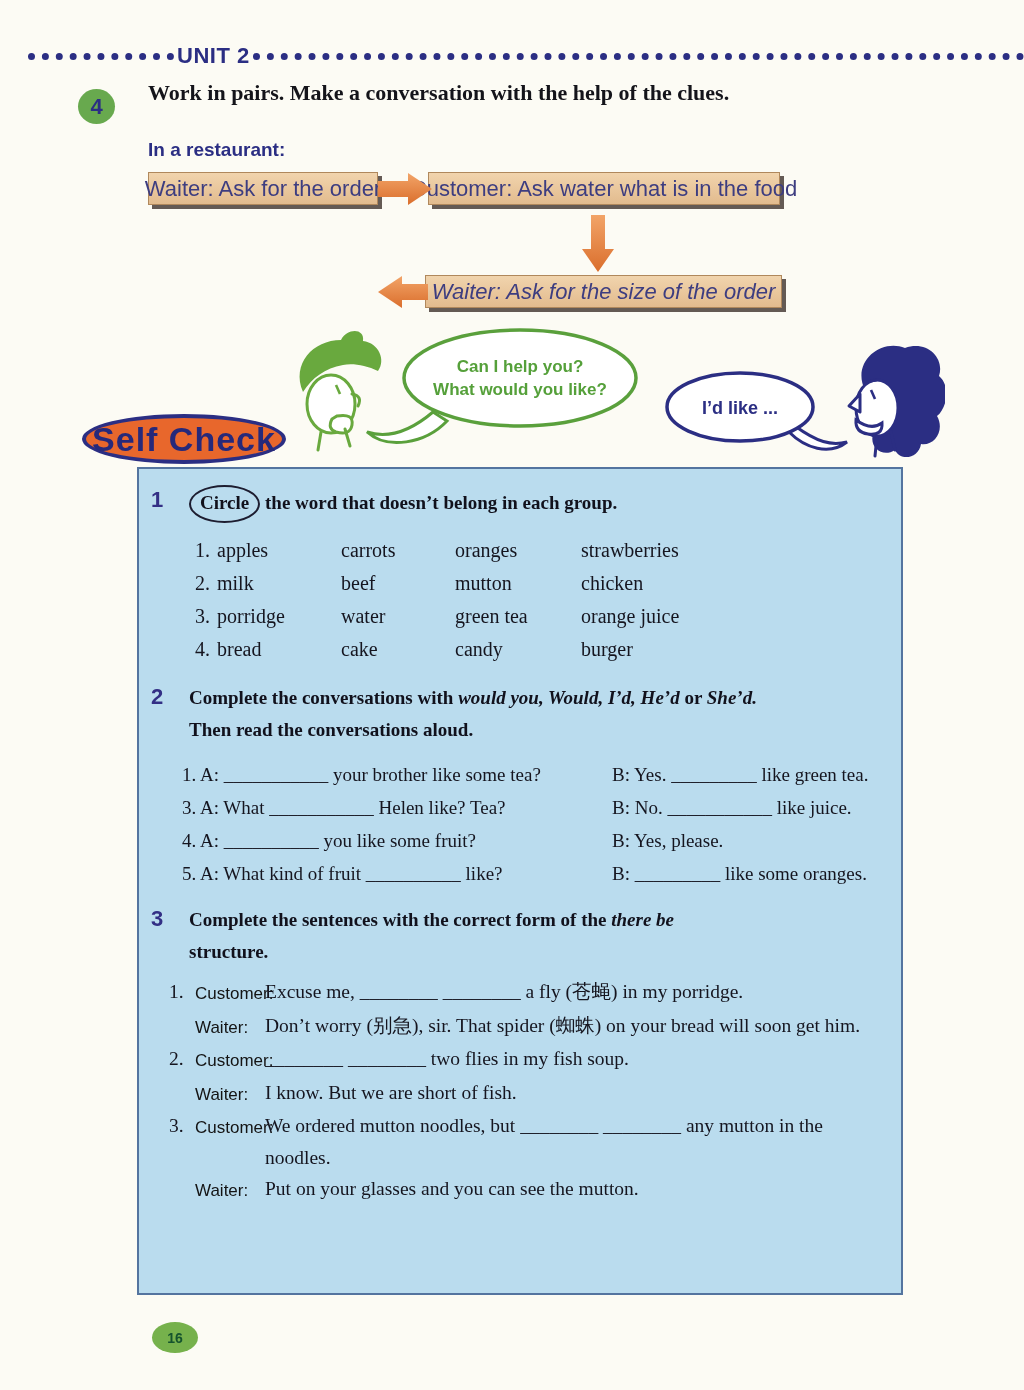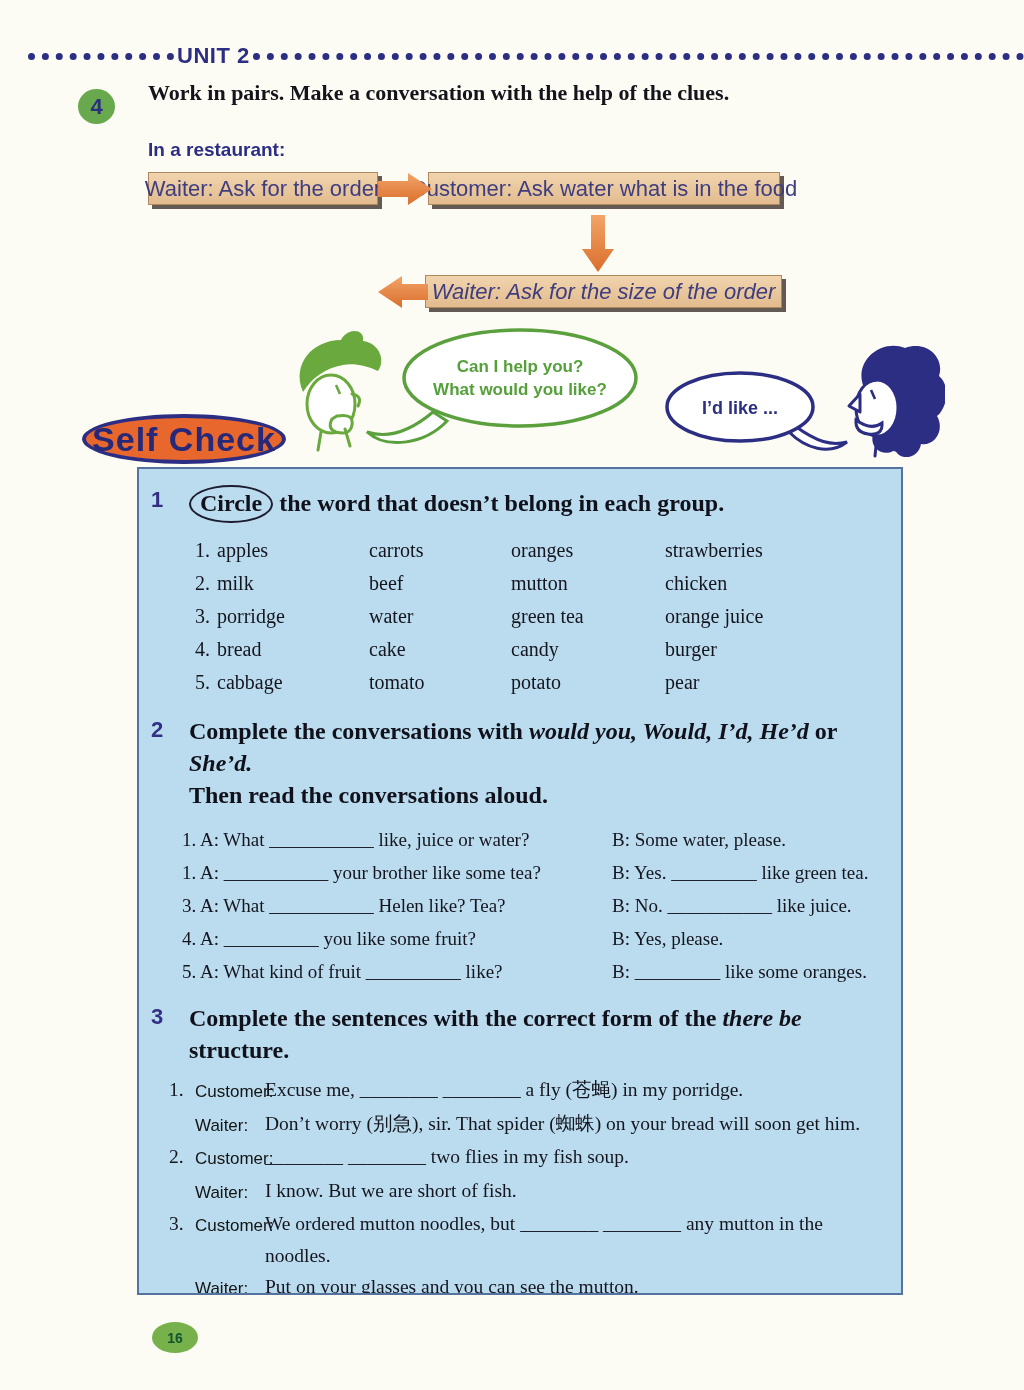--- a/index.html
+++ b/index.html
@@ -43,26 +43,26 @@
     display:flex; align-items:center; justify-content:center;
     font-family:"Liberation Sans",sans-serif; font-weight:bold; font-size:34px; color:#26297a; letter-spacing:1px; }
 
   
   .panel { position:absolute; left:137px; top:467px; width:766px; height:828px; box-sizing:border-box;
     background:#badcee; border:2px solid #54749f; padding-top:16px; overflow:hidden; }
 
   .ex { display:flex; padding-left:12px; padding-right:18px; }
   .ex-num { width:26px; flex:none; font-family:"Liberation Sans",sans-serif; font-weight:bold; font-size:22px; color:#332f85; padding-top:2px; }
   .ex-body { flex:1; margin-left:12px; min-width:0; }
-  .ex-title { font-size:24px; font-weight:bold; line-height:32px; color:#11111c; }
+  .ex-title { font-size:19px; font-weight:bold; line-height:32px; color:#11111c; }
   .it { font-style:italic; }
   .circled { display:inline-block; border:2px solid #1d1d30; border-radius:50%; padding:0 9px 2px 9px; }
 
   .wordrows { margin:11px 0 0 6px; }
-  .wordrow { display:flex; align-items:center; height:33px; font-size:20px;gap:28px; }
+  .wordrow { display:flex; align-items:center; height:33px; font-size:20px; }
   .wr-num { margin-right:7px; }
   .wr-0 { width:146px; } .wr-1 { width:114px; } .wr-2 { width:126px; } .wr-3 { flex:1; }
 
   .ex2 { margin-top:16px; }
   .conv { margin:12px 0 0 -7px; }
   .convrow { display:flex; align-items:center; height:33px; font-size:19px; }
   .conv-a { width:430px; white-space:nowrap; }
   .conv-b { flex:1; white-space:nowrap; }
 
   .ex3 { margin-top:14px; }
@@ -168,43 +168,33 @@
             <span class="wr-1">water</span>
             <span class="wr-2">green tea</span>
             <span class="wr-3">orange juice</span>
           </div>
           <div class="wordrow">
             <span class="wr-0"><span class="wr-num">4.</span><span>bread</span></span>
             <span class="wr-1">cake</span>
             <span class="wr-2">candy</span>
             <span class="wr-3">burger</span>
           </div>
-          <div class="wordrow">
-            <span class="wr-0"><span class="wr-num">5.</span><span>cabbage</span></span>
-            <span class="wr-1">tomato</span>
-            <span class="wr-2">potato</span>
-            <span class="wr-3">pear</span>
-          </div>
         </div>
       </div>
     </div>
 
     <div class="ex ex2">
       <div class="ex-num">2</div>
       <div class="ex-body">
         <div class="ex-title">
           <span>Complete the conversations with </span><span class="it">would you, Would, I’d, He’d</span><span> or </span><span class="it">She’d.</span>
         </div>
         <div class="ex-title">Then read the conversations aloud.</div>
         <div class="conv">
           <div class="convrow">
-            <span class="conv-a">1. A: What ___________ like, juice or water?</span>
-            <span class="conv-b">B: Some water, please.</span>
-          </div>
-          <div class="convrow">
             <span class="conv-a">1. A: ___________ your brother like some tea?</span>
             <span class="conv-b">B: Yes. _________ like green tea.</span>
           </div>
           <div class="convrow">
             <span class="conv-a">3. A: What ___________ Helen like? Tea?</span>
             <span class="conv-b">B: No. ___________ like juice.</span>
           </div>
           <div class="convrow">
             <span class="conv-a">4. A: __________ you like some fruit?</span>
             <span class="conv-b">B: Yes, please.</span>

